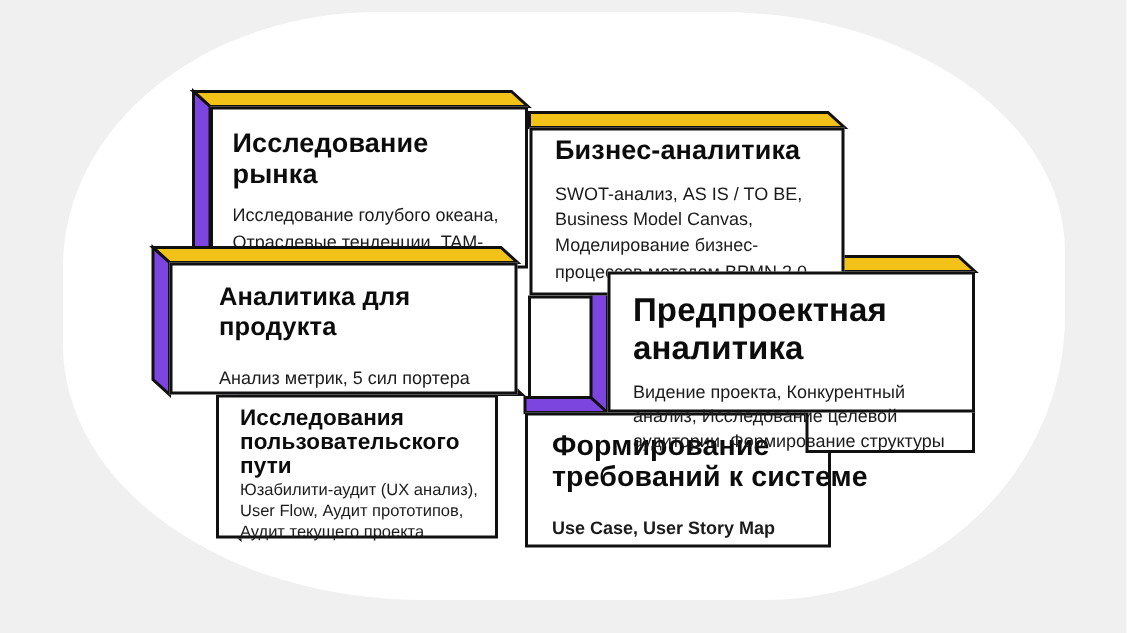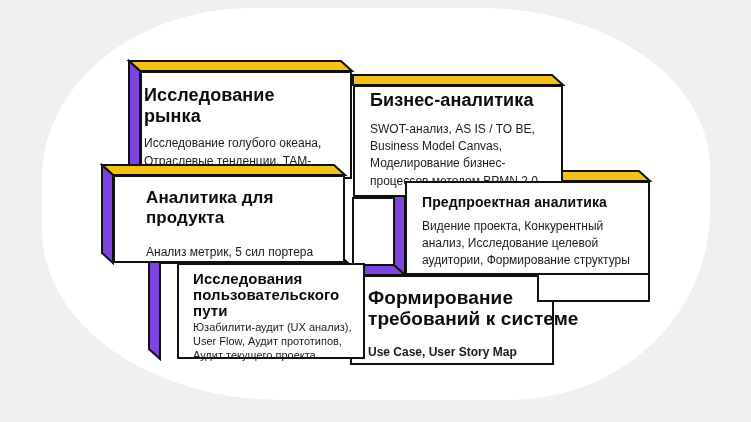--- a/index.html
+++ b/index.html
@@ -20,37 +20,37 @@
   }
   .card h3{
     margin:0;color:#0c0c0c;font-weight:800;letter-spacing:.1px;line-height:1.15;
   }
   .card p{
     margin:0;color:#1b1b1b;line-height:1.45;
   }
   .whitebox{position:absolute;background:#ffffff;border:2px solid #101010;box-sizing:border-box;}
 
   
-  #card1{left:140px;top:71px;width:212px;height:108px;padding:12px 14px 0 2px;}
+  #card1{left:140px;top:71px;width:212px;height:108px;padding:12px 14px 0 13px;}
   #card1 h3{font-size:18px;}
   #card1 p{font-size:12px;margin-top:9px;width:182px;}
 
   #card2{left:353px;top:85px;width:210px;height:112px;padding:3px 10px 0 15px;}
   #card2 h3{font-size:18px;}
   #card2 p{font-size:12px;margin-top:10px;width:192px;}
 
   #card3{left:113px;top:175px;width:232px;height:88px;padding:11px 14px 0 31px;}
   #card3 h3{font-size:17px;width:150px;line-height:1.2;}
   #card3 p{font-size:12px;margin-top:15px;}
 
   #card4{left:405px;top:181px;width:245px;height:94px;padding:11px 10px 0 15px;}
-  #card4 h3{font-size:14px;}
+  #card4 h3{font-size:22px;}
   #card4 p{font-size:12px;margin-top:8px;width:225px;line-height:1.4;}
 
-  #card5{left:177px;top:263px;width:188px;height:96px;padding:6px 6px 12px 14px;}
+  #card5{left:144px;top:263px;width:188px;height:96px;padding:6px 6px 12px 14px;}
   #card5 h3{font-size:15px;width:175px;line-height:1.07;}
   #card5 p{font-size:11px;margin-top:2px;width:172px;line-height:1.25;}
 
   #card6{left:350px;top:275px;width:204px;height:90px;padding:10px 6px 0 16px;}
   #card6 h3{font-size:19px;width:240px;line-height:1.13;}
   #card6 p{font-size:12px;margin-top:14px;font-weight:bold;}
 
   #decor-box{left:352px;top:197px;width:45px;height:69px;}
   #step-box{left:537px;top:250px;width:113px;height:52px;}
 </style>

